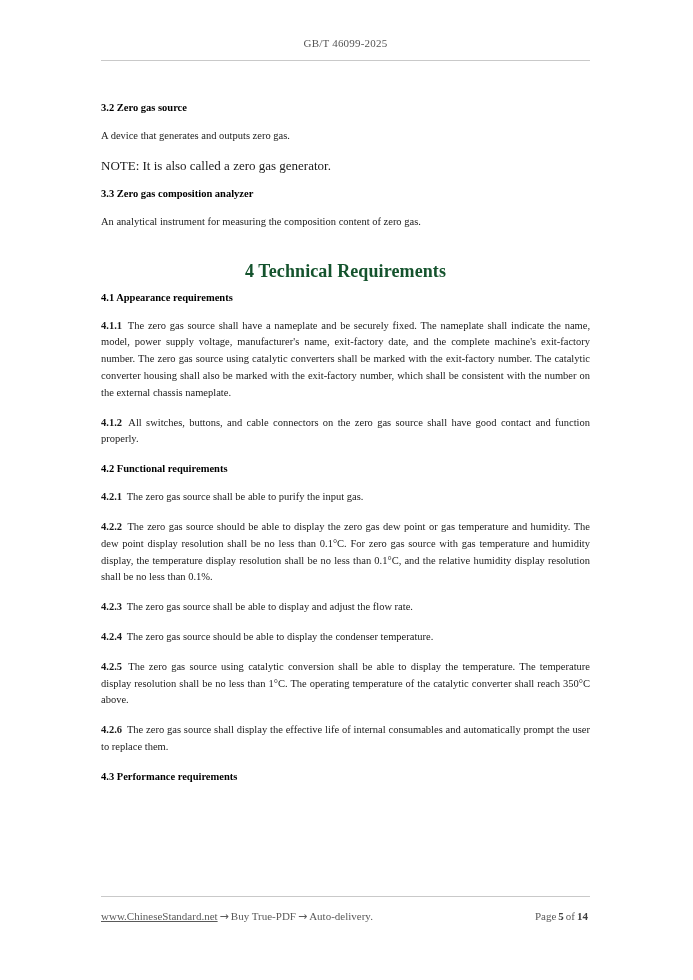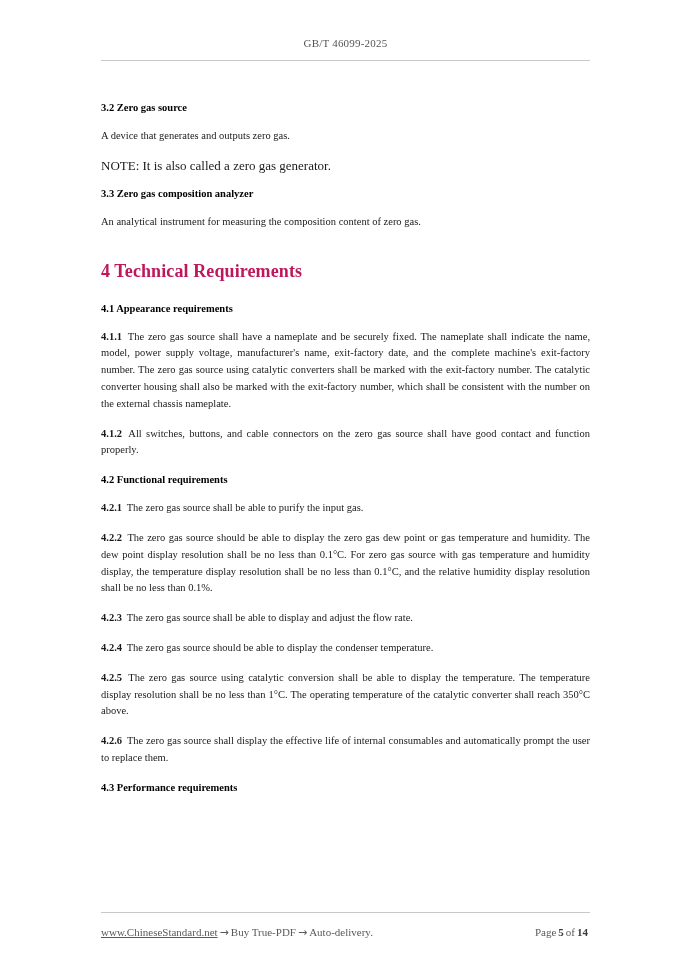--- a/index.html
+++ b/index.html
@@ -58,23 +58,24 @@
     font-weight: bold;
     line-height: 15px;
     margin: 0 0 13px 0;
     color: #000000;
   }
 
   .h-section {
     font-size: 18px;
     font-weight: bold;
     line-height: 24px;
-    margin: 23px 0 18px 0;
-    color: #be185d;
+    margin: 23px 0 7px 0;
+    color: #14532d;
     letter-spacing: 0.1px;
+    text-align: center;
   }
 
   .para {
     font-size: 10.5px;
     line-height: 16.8px;
     text-align: justify;
     text-justify: inter-word;
     margin: 0 0 13px 0;
     color: #1a1a1a;
   }
@@ -88,21 +89,21 @@
     margin: 0 0 13px 0;
     color: #1a1a1a;
     text-align: left;
   }
   .gap-lg { margin-bottom: 28px; }
 
   
   .page-footer {
     position: absolute;
     left: 101px;
-    bottom: 40px;
+    bottom: 56px;
     width: 489px;
   }
   .footer-rule {
     border-top: 1px solid #c9c9c9;
     height: 0;
     font-size: 0;
     line-height: 0;
     margin-bottom: 12px;
   }
   .footer-row {

